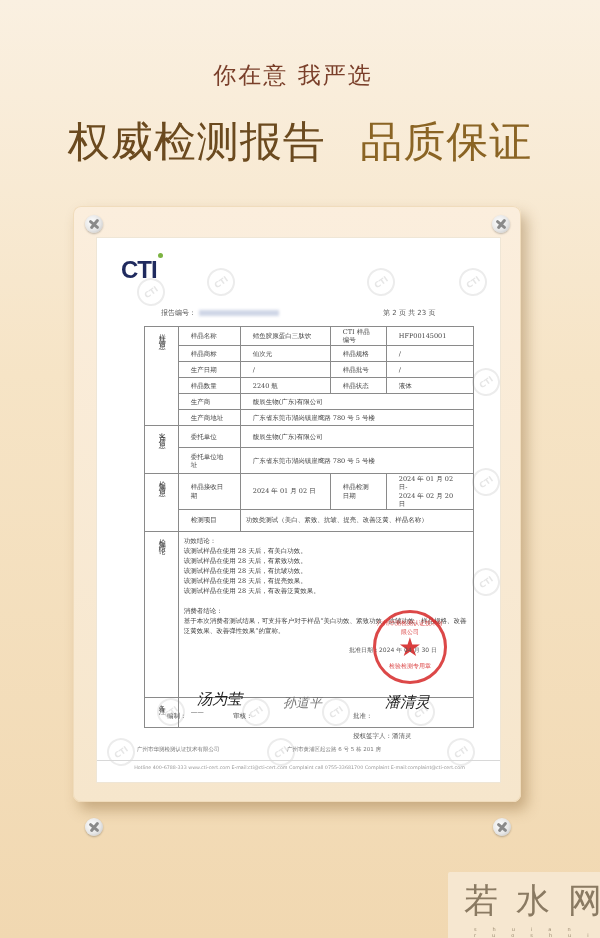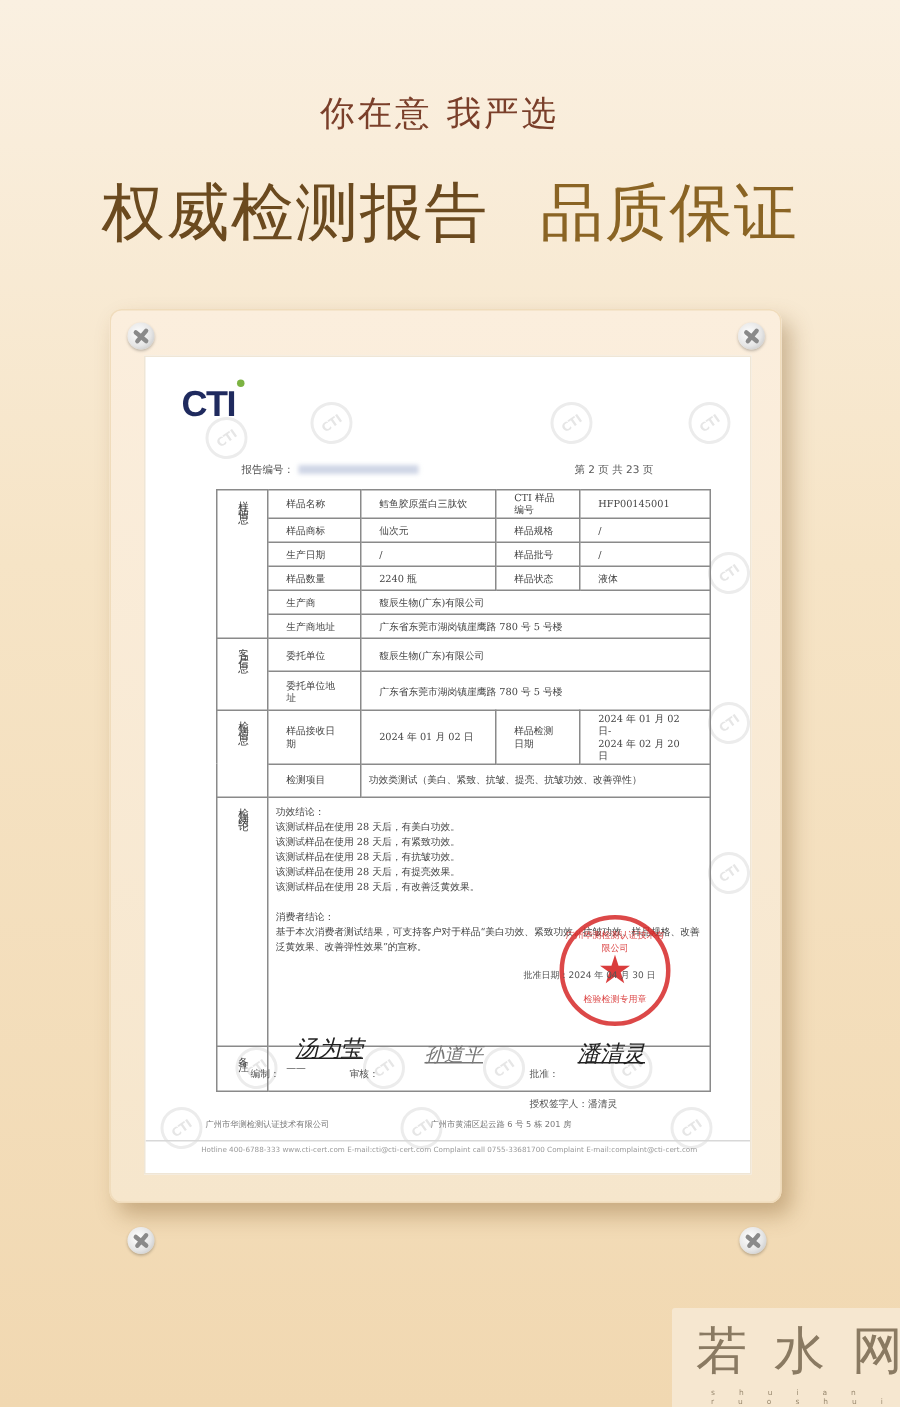--- a/index.html
+++ b/index.html
@@ -76,21 +76,21 @@
     position: absolute; left: 276px; top: 372px; width: 74px; height: 74px; border-radius: 50%;
     border: 3px solid rgba(214, 40, 40, 0.85);
     display: flex; align-items: center; justify-content: center;
   }
   .stamp .star { color: rgba(214,40,40,0.9); font-size: 26px; }
   .stamp .ring { position: absolute; top: 6px; width: 100%; text-align: center; font-size: 6px; color: rgba(214,40,40,0.85); }
   .stamp .bot { position: absolute; bottom: 10px; width: 100%; text-align: center; font-size: 6px; color: rgba(214,40,40,0.85); }
   .approve-date { position: absolute; left: 252px; top: 408px; font-size: 6px; color: #555; }
 
   .sig-row { position: absolute; top: 474px; font-size: 6.5px; color: #555; }
-  .sig { position: absolute; font-family: "DejaVu Serif", serif; font-style: italic; color: #222; font-size: 15px; text-decoration: underline; }
+  .sig { position: absolute; font-family: "DejaVu Serif", serif; font-style: italic; color: #222; font-size: 15px; }
   .foot-addr { position: absolute; top: 520px; font-size: 5.5px; color: #777; }
   .foot-line { position: absolute; left: 0; top: 530px; width: 405px; border-top: 1px solid #d8d8d8; }
   .foot-contact { position: absolute; left: 0; top: 535px; width: 405px; text-align: center; font-size: 4.8px; color: #999; white-space: nowrap; }
 
   .brand {
     position: absolute; left: 412px; top: 872px; width: 188px; height: 66px;
     background: #f6e7d0; border-top-left-radius: 2px; margin-left: 36px;
   }
   .brand .name { position: absolute; left: 16px; top: 6px; font-size: 34px; color: #8a7a62; letter-spacing: 18px; }
   .brand .sub { position: absolute; left: 26px; top: 54px; font-size: 5px; color: #9a8a70; letter-spacing: 16px; }
@@ -182,21 +182,21 @@
     </tr>
     <tr>
       <td class="sect" rowspan="2">检测信息</td>
       <td class="lbl" style="height:22px">样品接收日期</td>
       <td>2024 年 01 月 02 日</td>
       <td>样品检测日期</td>
       <td><span>2024 年 01 月 02 日-</span><br><span>2024 年 02 月 20 日</span></td>
     </tr>
     <tr>
       <td class="lbl" style="height:22px">检测项目</td>
-      <td colspan="3" class="left" style="vertical-align:middle">功效类测试（美白、紧致、抗皱、提亮、抗皱功效、改善弹性）</td>
+      <td colspan="3" class="left" style="vertical-align:middle">功效类测试（美白、紧致、抗皱、提亮、改善泛黄、样品名称）</td>
     </tr>
     <tr>
       <td class="sect">检测结论</td>
       <td colspan="4" class="left conc" style="height:166px">
         <p>功效结论：</p>
         <p>该测试样品在使用 28 天后，有美白功效。</p>
         <p>该测试样品在使用 28 天后，有紧致功效。</p>
         <p>该测试样品在使用 28 天后，有抗皱功效。</p>
         <p>该测试样品在使用 28 天后，有提亮效果。</p>
         <p>该测试样品在使用 28 天后，有改善泛黄效果。</p>

